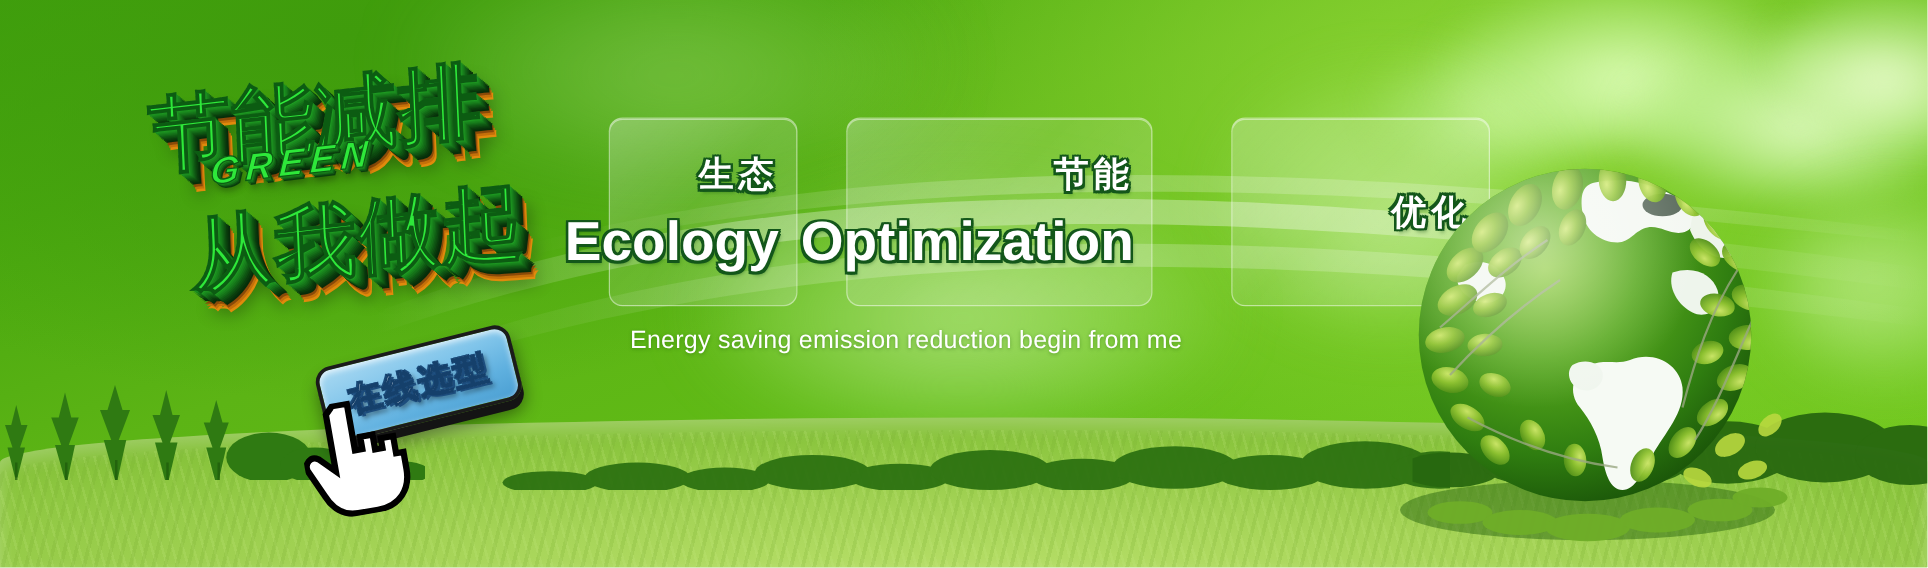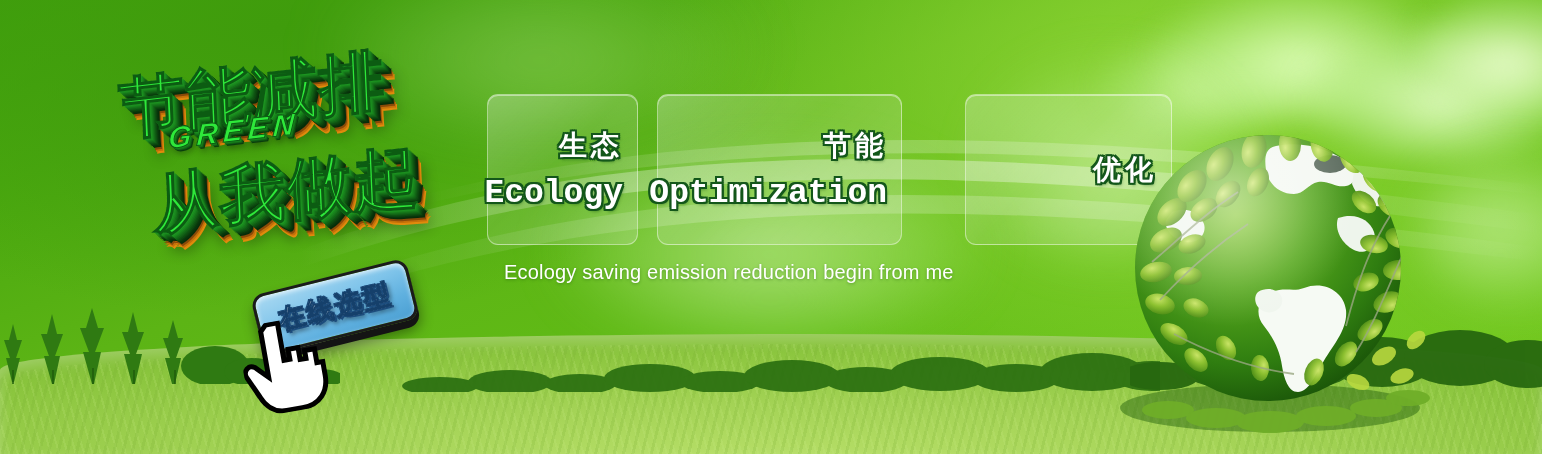--- a/index.html
+++ b/index.html
@@ -107,29 +107,28 @@
   }
   .card-cn{
     font-size:28px;font-weight:bold;color:#ffffff;letter-spacing:4px;
     font-family:"DejaVu Sans","Liberation Sans",sans-serif;
     text-shadow:
       -2px -2px 0 #13571a, 2px -2px 0 #13571a, -2px 2px 0 #13571a, 2px 2px 0 #13571a,
       0 -2px 0 #13571a, 0 2px 0 #13571a, -2px 0 0 #13571a, 2px 0 0 #13571a,
       2px 3px 3px rgba(0,60,0,.35);
   }
   .card-en{
-    font-size:33px;font-weight:bold;color:#ffffff;letter-spacing:0px;white-space:nowrap;
+    font-size:44px;font-weight:bold;color:#ffffff;letter-spacing:0px;white-space:nowrap;
     text-shadow:
       -2px -2px 0 #13571a, 2px -2px 0 #13571a, -2px 2px 0 #13571a, 2px 2px 0 #13571a,
       0 -2px 0 #13571a, 0 2px 0 #13571a, -2px 0 0 #13571a, 2px 0 0 #13571a,
       2px 3px 3px rgba(0,60,0,.35);
-    font-family: Liberation Mono, monospace;
   }
   .w1{width:151px;}
-  .w2{width:245px;}
+  .w2{width:245px;margin-left:20px;}
   .w3{width:207px;margin-left:44px;}
 
   
   .subtitle{
     position:absolute;left:504px;top:261px;
     font-size:20px;color:#ffffff;letter-spacing:.2px;
     text-shadow:0 1px 3px rgba(30,90,10,.45);
     white-space:nowrap;
   }
 
@@ -248,21 +247,21 @@
     </div>
     <div class="card w2">
       <div class="card-cn">节能</div>
       <div class="card-en">Optimization</div>
     </div>
     <div class="card w3">
       <div class="card-cn">优化</div>
     </div>
   </div>
 
-  <div class="subtitle">Ecology saving emission reduction begin from me</div>
+  <div class="subtitle">Energy saving emission reduction begin from me</div>
 
   <div class="globe-wrap">
     <svg viewBox="0 0 330 320" width="330" height="320">
       <defs>
         <radialGradient id="gsphere" cx="38%" cy="30%" r="78%">
           <stop offset="0%" stop-color="#8ccb3a"></stop>
           <stop offset="35%" stop-color="#56a81c"></stop>
           <stop offset="72%" stop-color="#2f7d10"></stop>
           <stop offset="100%" stop-color="#164d07"></stop>
         </radialGradient>

